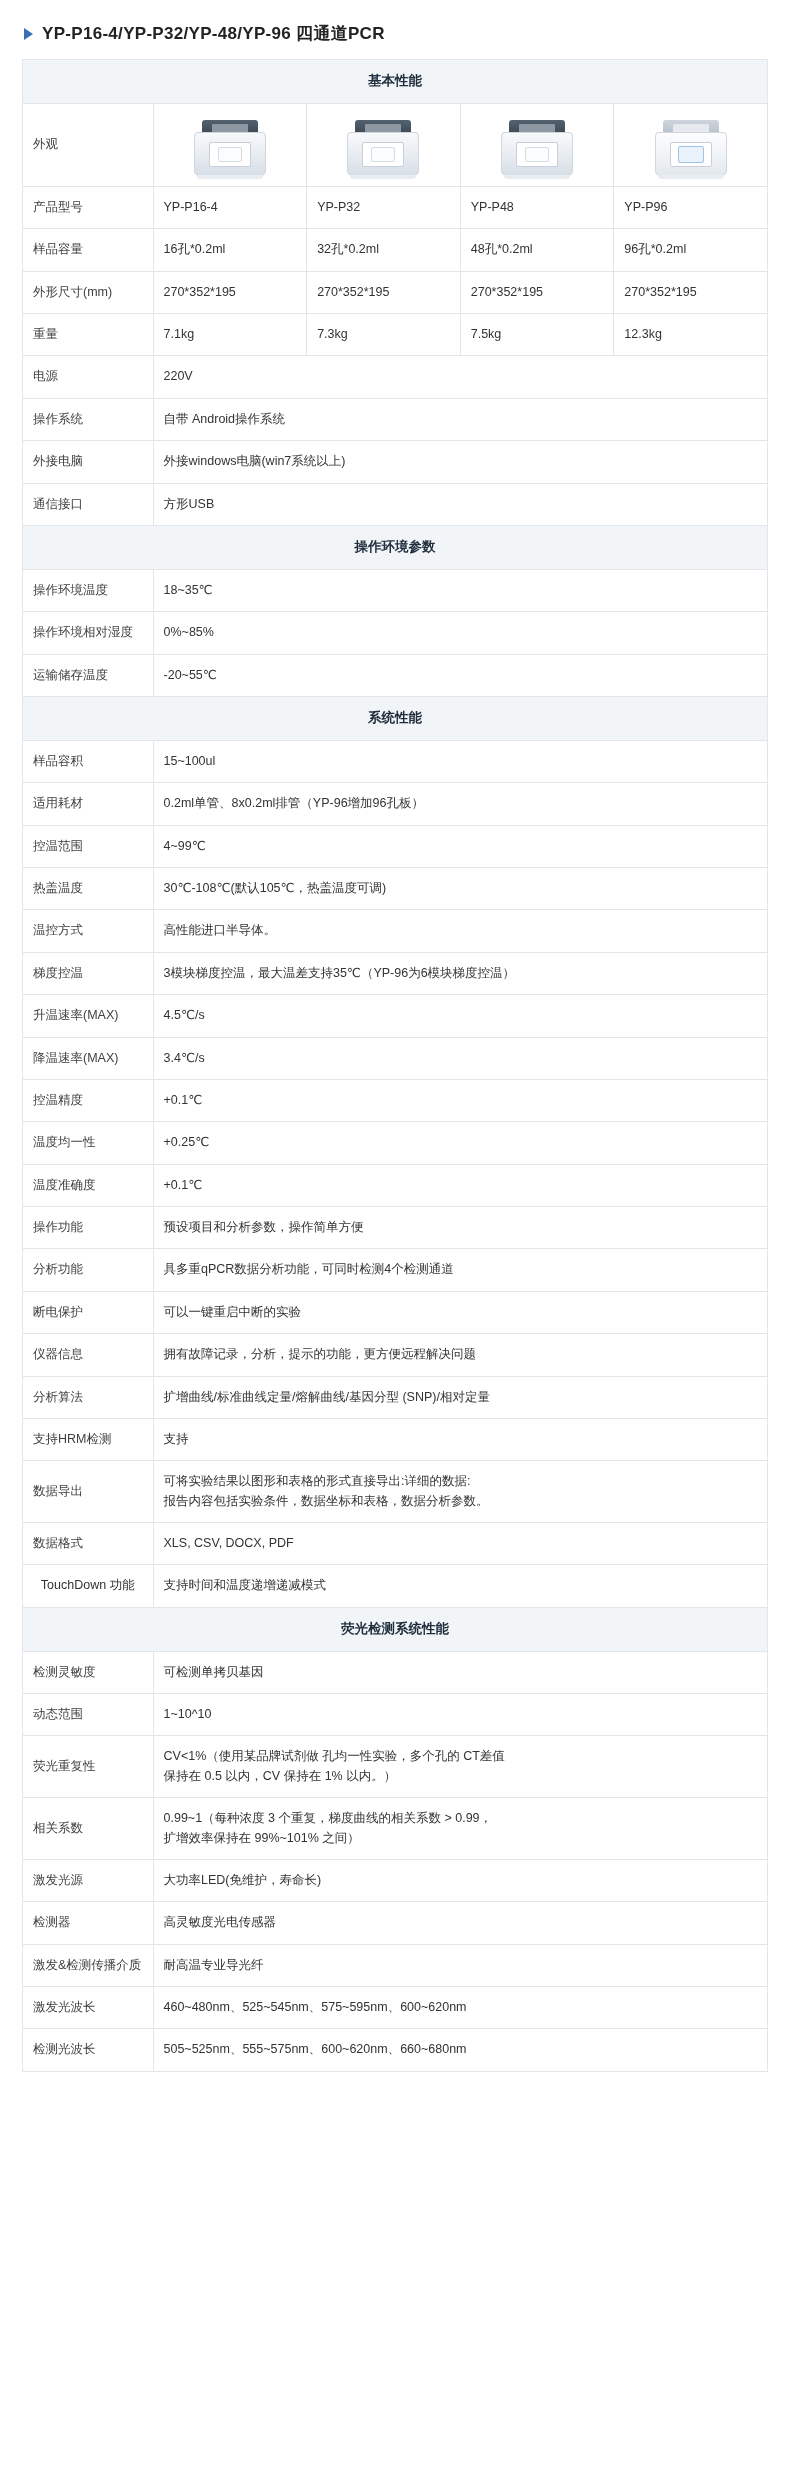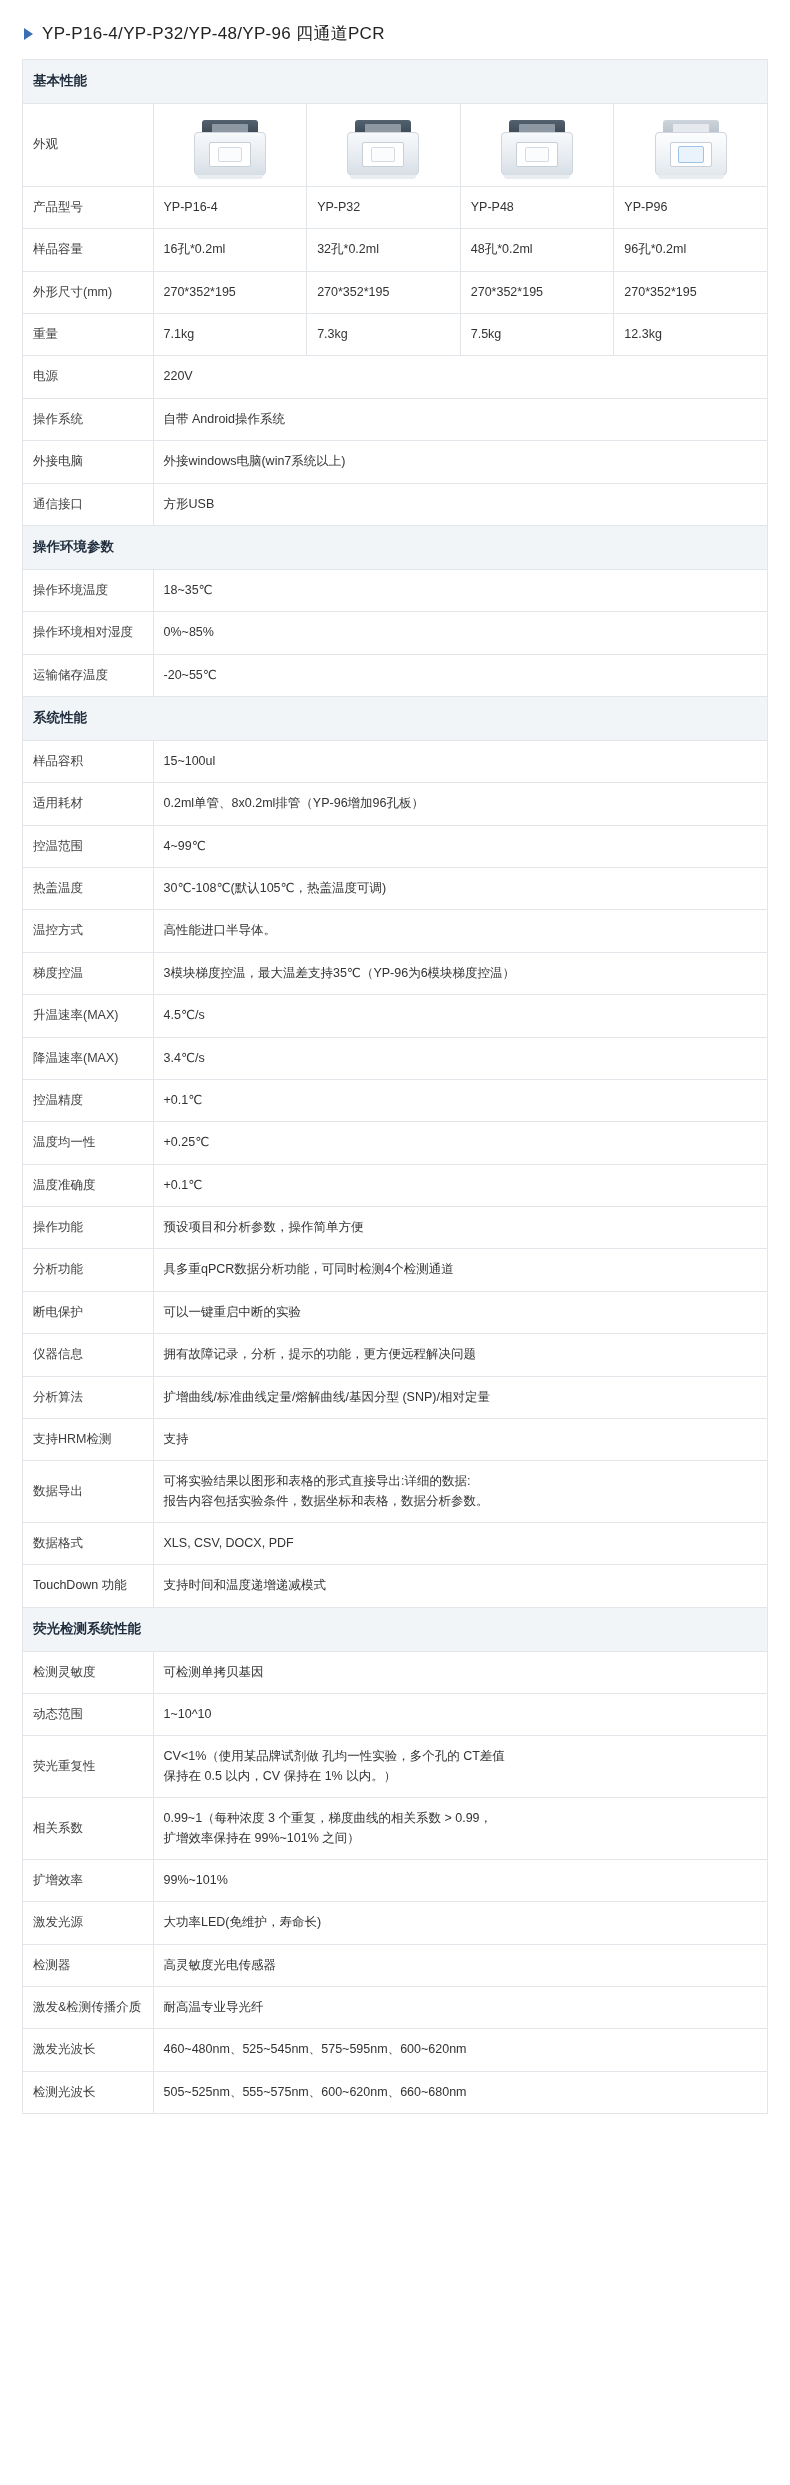--- a/index.html
+++ b/index.html
@@ -24,21 +24,21 @@
   }
   .tri-icon{
     width:0;height:0;
     border-left:9px solid #3b6fb5;
     border-top:6px solid transparent;
     border-bottom:6px solid transparent;
     display:block;
   }
   .title-text{
     font-size:17px;
-    font-weight:normal;
+    font-weight:bold;
     color:#222222;
     letter-spacing:.3px;
   }
   
   table{
     width:100%;
     border-collapse:collapse;
     table-layout:fixed;
     font-size:12.5px;
   }
@@ -48,27 +48,29 @@
     vertical-align:middle;
     line-height:1.55;
     word-break:break-word;
   }
   .sec td{
     background:#f2f5f8;
     font-weight:bold;
     color:#1f2d3d;
     font-size:13.5px;
     padding:11px 10px;
+    text-align:center;
   }
   .lbl{
     color:#404040;
     width:120px;
   }
   .lbl-dark{
     color:#333;
+    text-align:center;
   }
   .val{color:#333;}
   .appearance-cell{
     padding:10px 8px;
     text-align:center;
   }
   
   .device{
     width:86px;
     height:62px;
@@ -384,24 +386,20 @@
         <td class="lbl">荧光重复性</td>
         <td class="val" colspan="4" style="white-space:pre-line">CV&lt;1%（使用某品牌试剂做 孔均一性实验，多个孔的 CT差值
 保持在 0.5 以内，CV 保持在 1% 以内。）</td>
       </tr>
       <tr>
         <td class="lbl">相关系数</td>
         <td class="val" colspan="4" style="white-space:pre-line">0.99~1（每种浓度 3 个重复，梯度曲线的相关系数 &gt; 0.99，
 扩增效率保持在 99%~101% 之间）</td>
       </tr>
       <tr>
-        <td class="lbl">扩增效率</td>
-        <td class="val" colspan="4">99%~101%</td>
-      </tr>
-      <tr>
         <td class="lbl">激发光源</td>
         <td class="val" colspan="4">大功率LED(免维护，寿命长)</td>
       </tr>
       <tr>
         <td class="lbl">检测器</td>
         <td class="val" colspan="4">高灵敏度光电传感器</td>
       </tr>
       <tr>
         <td class="lbl">激发&amp;检测传播介质</td>
         <td class="val" colspan="4">耐高温专业导光纤</td>

